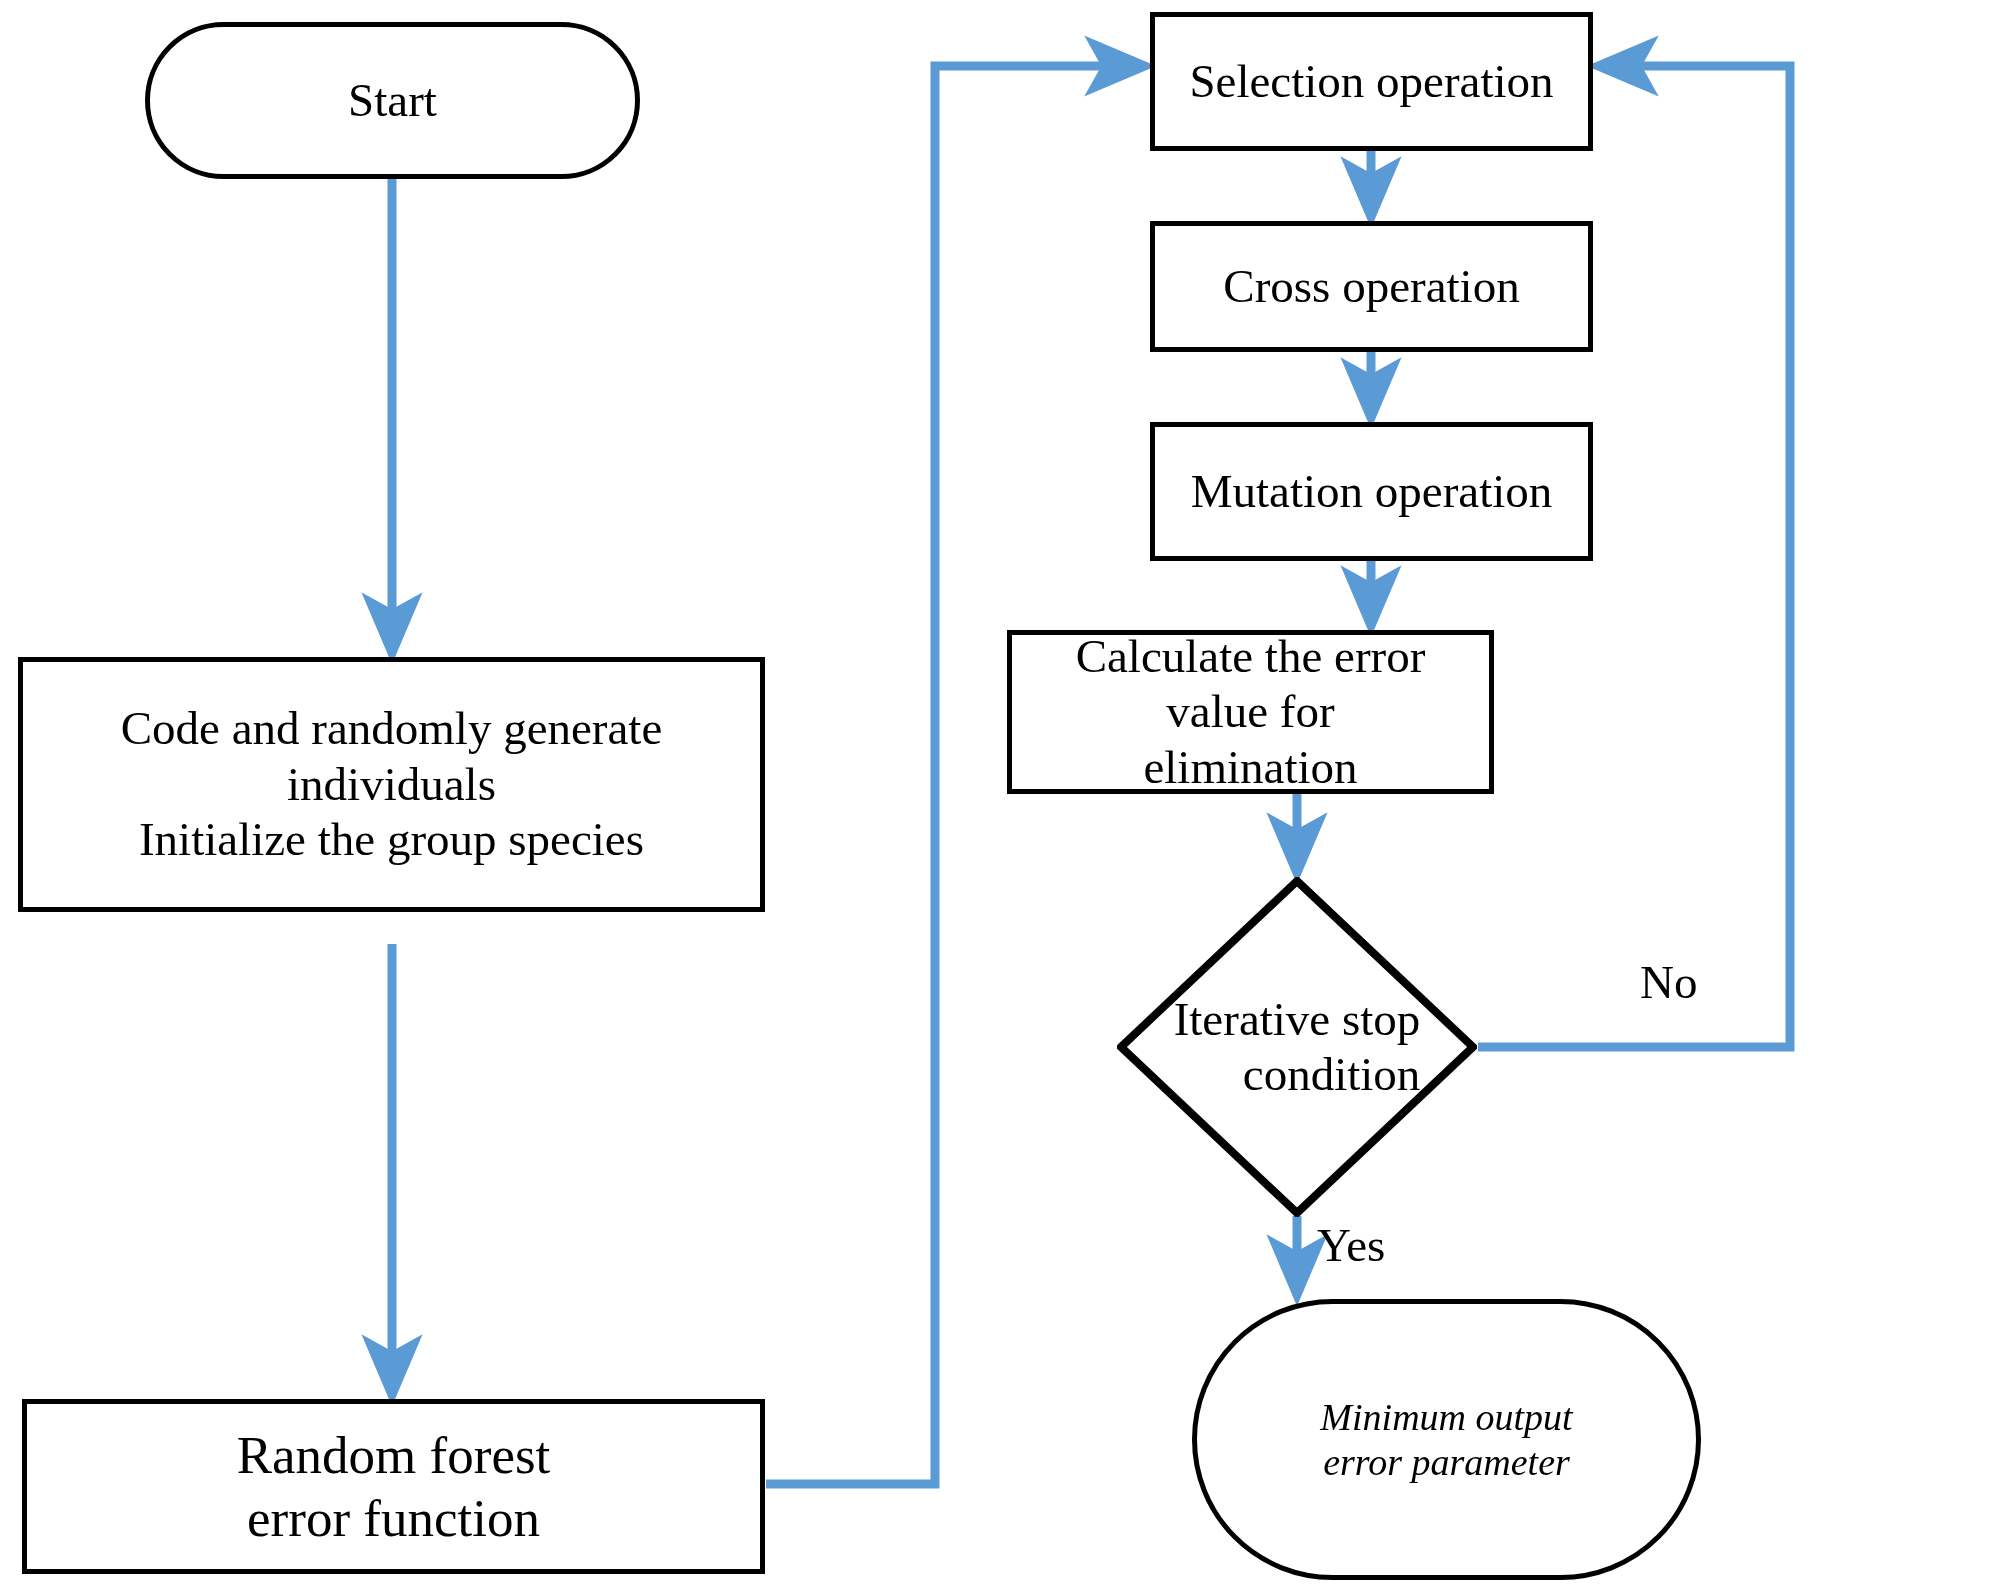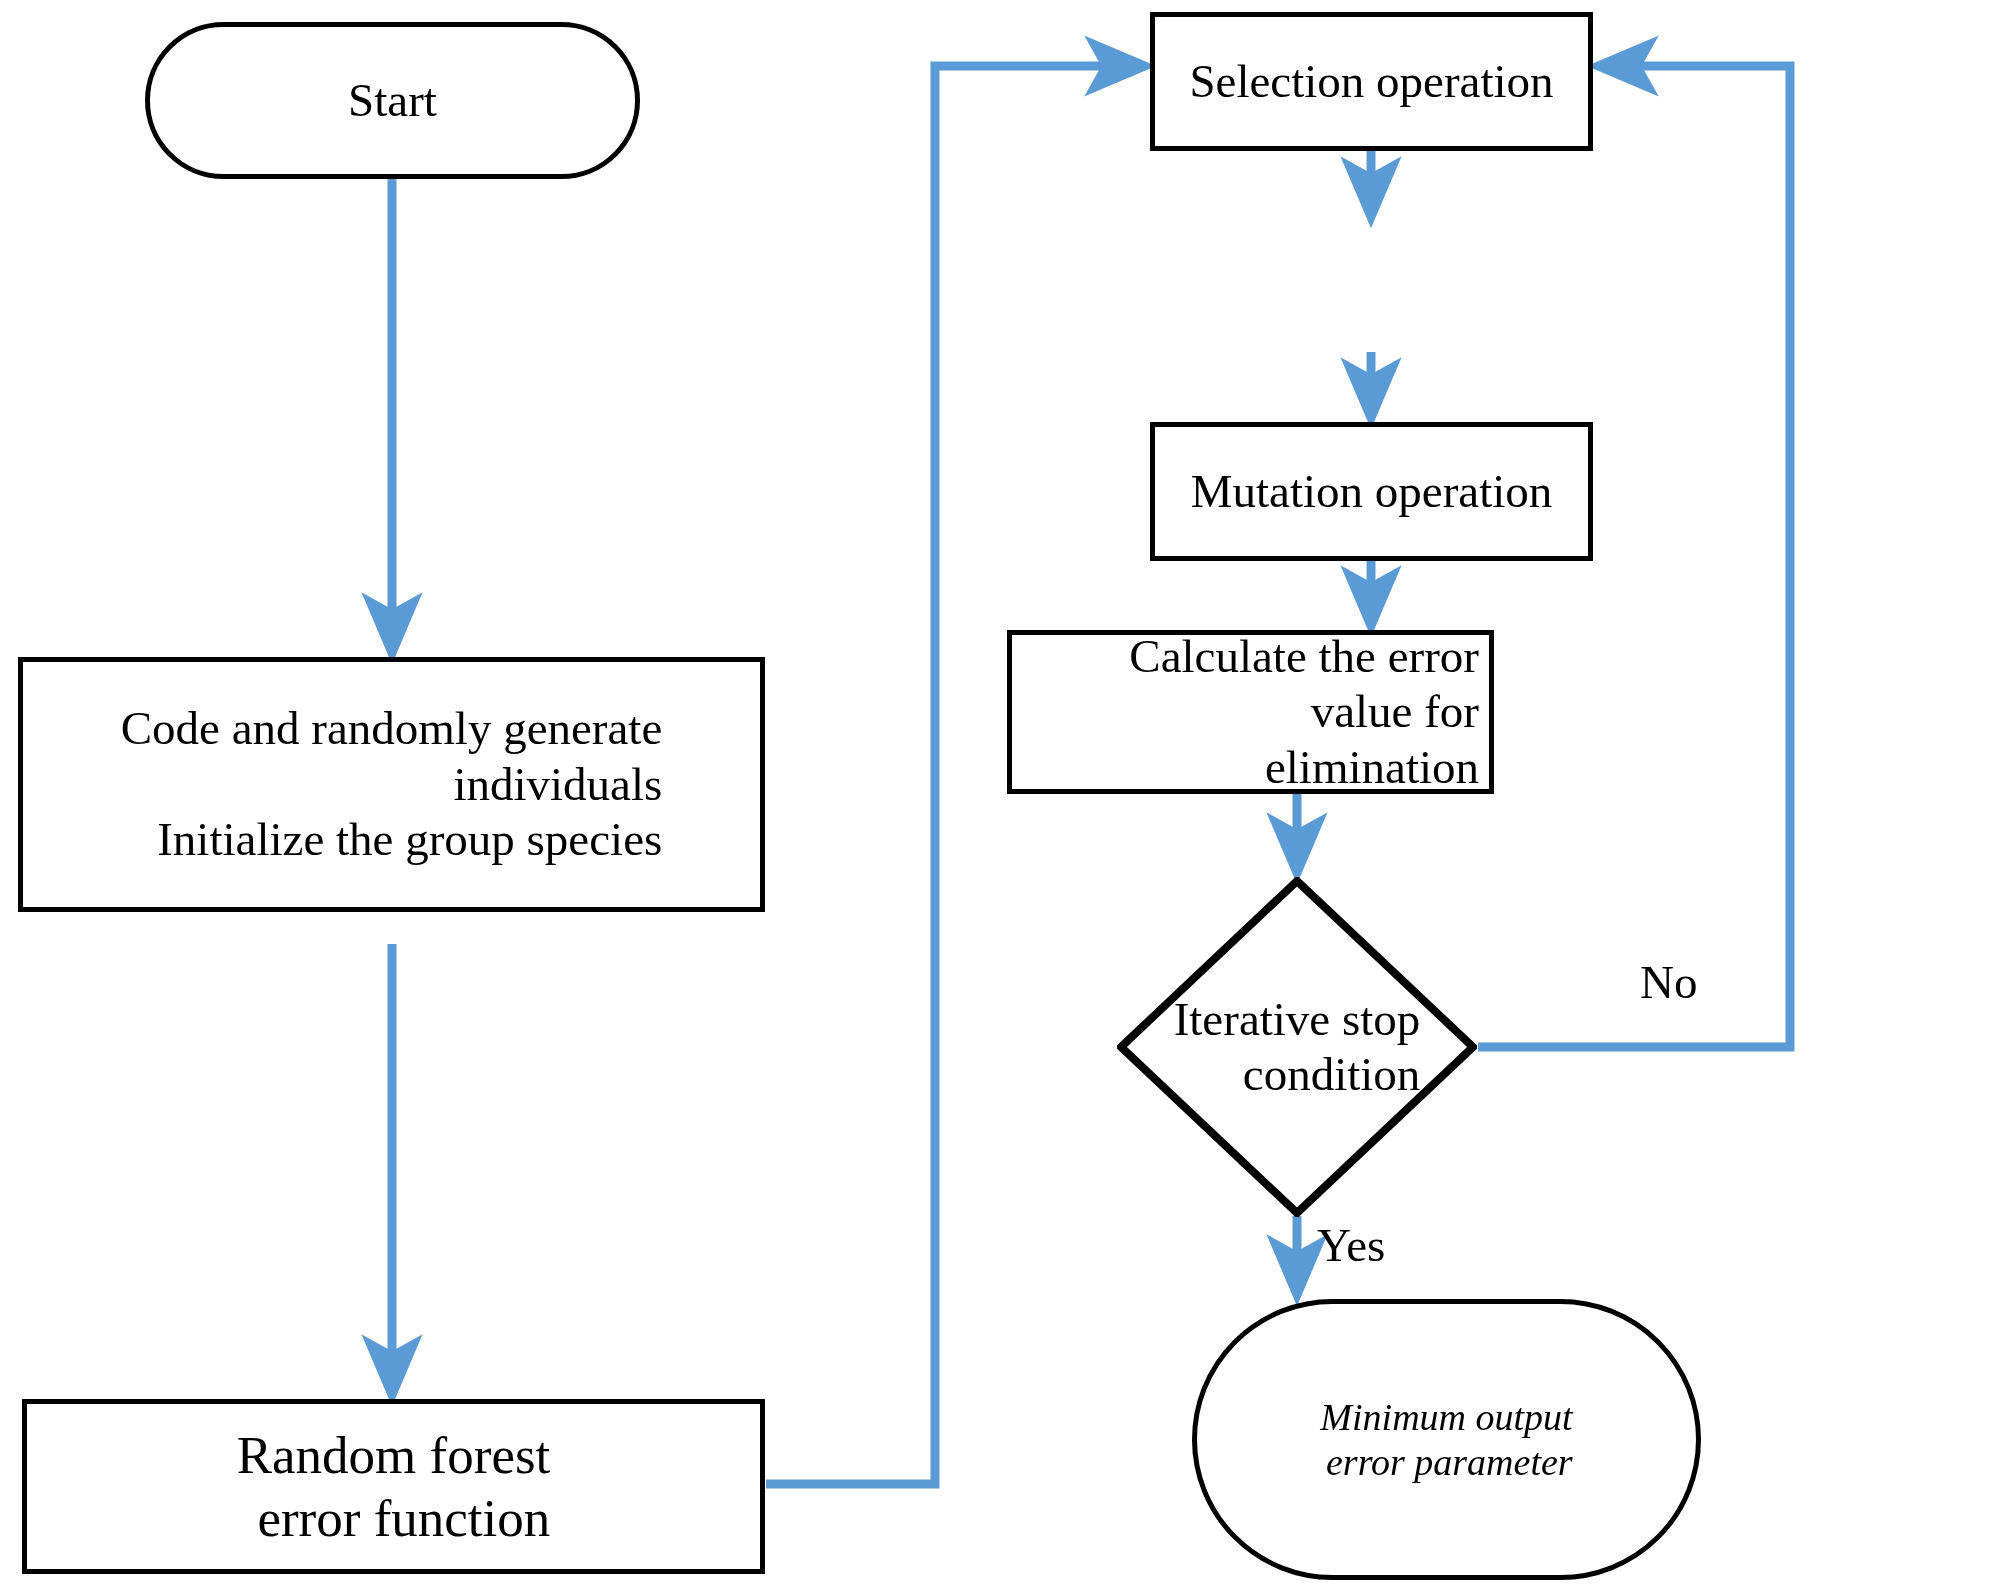--- a/index.html
+++ b/index.html
@@ -21,21 +21,21 @@
     width:2004px;
     height:1594px;
     pointer-events:none;
   }
   .node{
     position:absolute;
     box-sizing:border-box;
     display:flex;
     align-items:center;
     justify-content:center;
-    text-align:right;
+    text-align:center;
     background:#ffffff;
     border:5px solid #000000;
     line-height:1.18;
     white-space:pre-line;
   }
   .node.process{ border-radius:0; }
   .node.terminal{ border-radius:999px; }
   .node .txt{ display:block; padding:0 10px; }
 
   
@@ -140,20 +140,23 @@
 
   <div class="node process" id="node-rf">
     <span class="txt">Random forest
 error function</span>
   </div>
 
   <div class="node process" id="node-selection">
     <span class="txt">Selection operation</span>
   </div>
 
+  <div class="node process" id="node-cross">
+    <span class="txt">Cross operation</span>
+  </div>
 
   <div class="node process" id="node-mutation">
     <span class="txt">Mutation operation</span>
   </div>
 
   <div class="node process" id="node-calculate">
     <span class="txt">Calculate the error value for
 elimination</span>
   </div>
 

